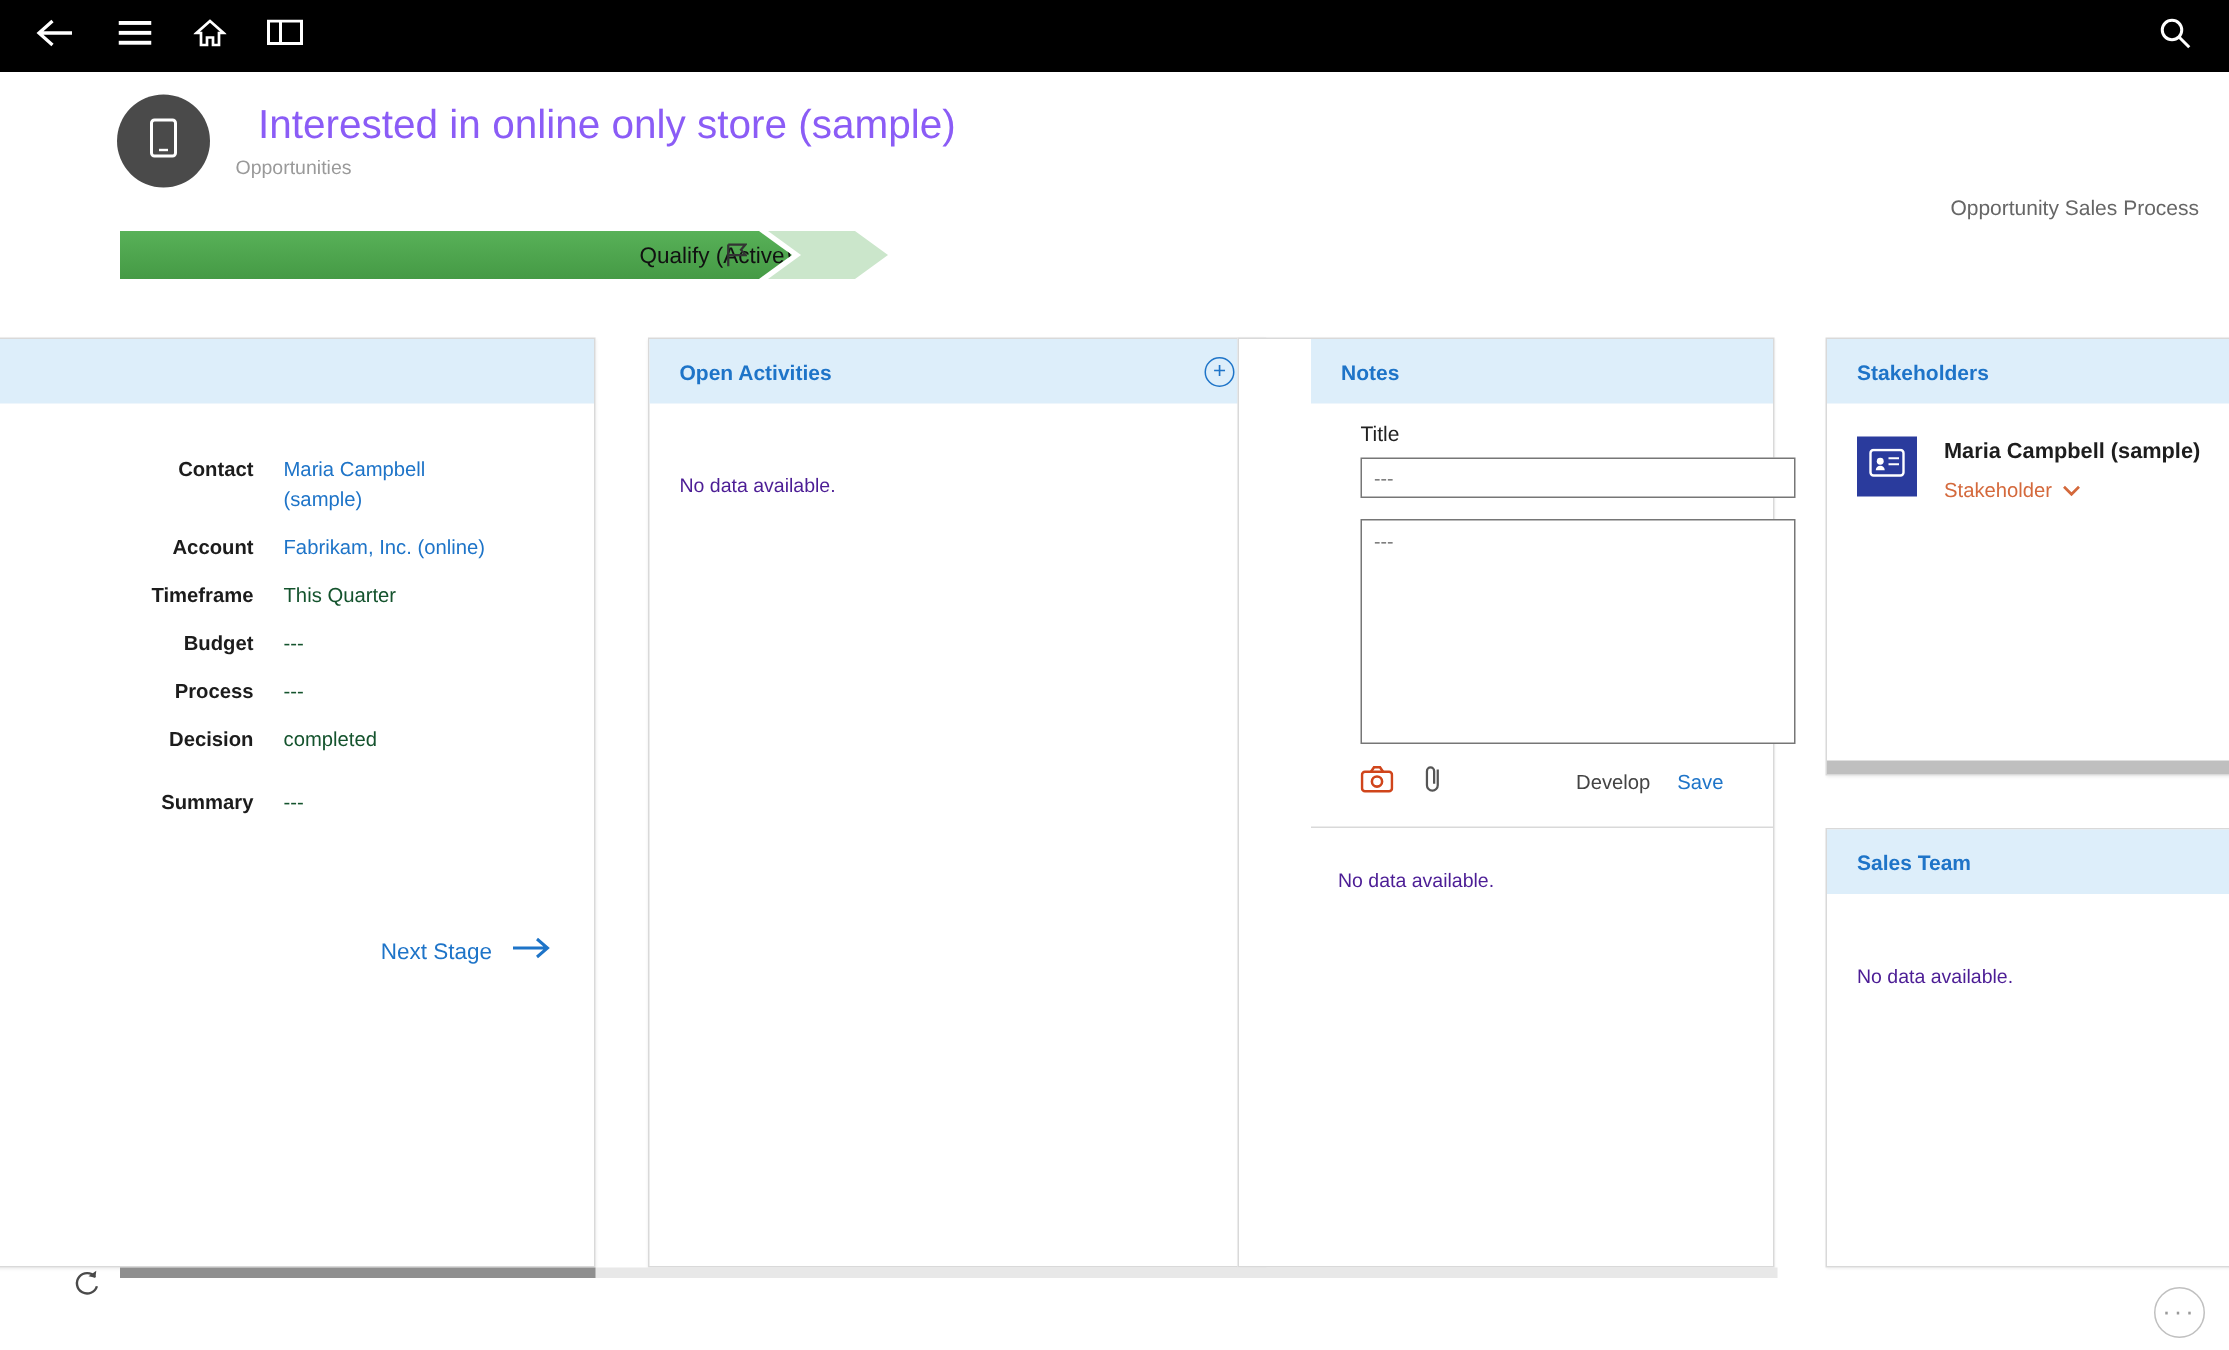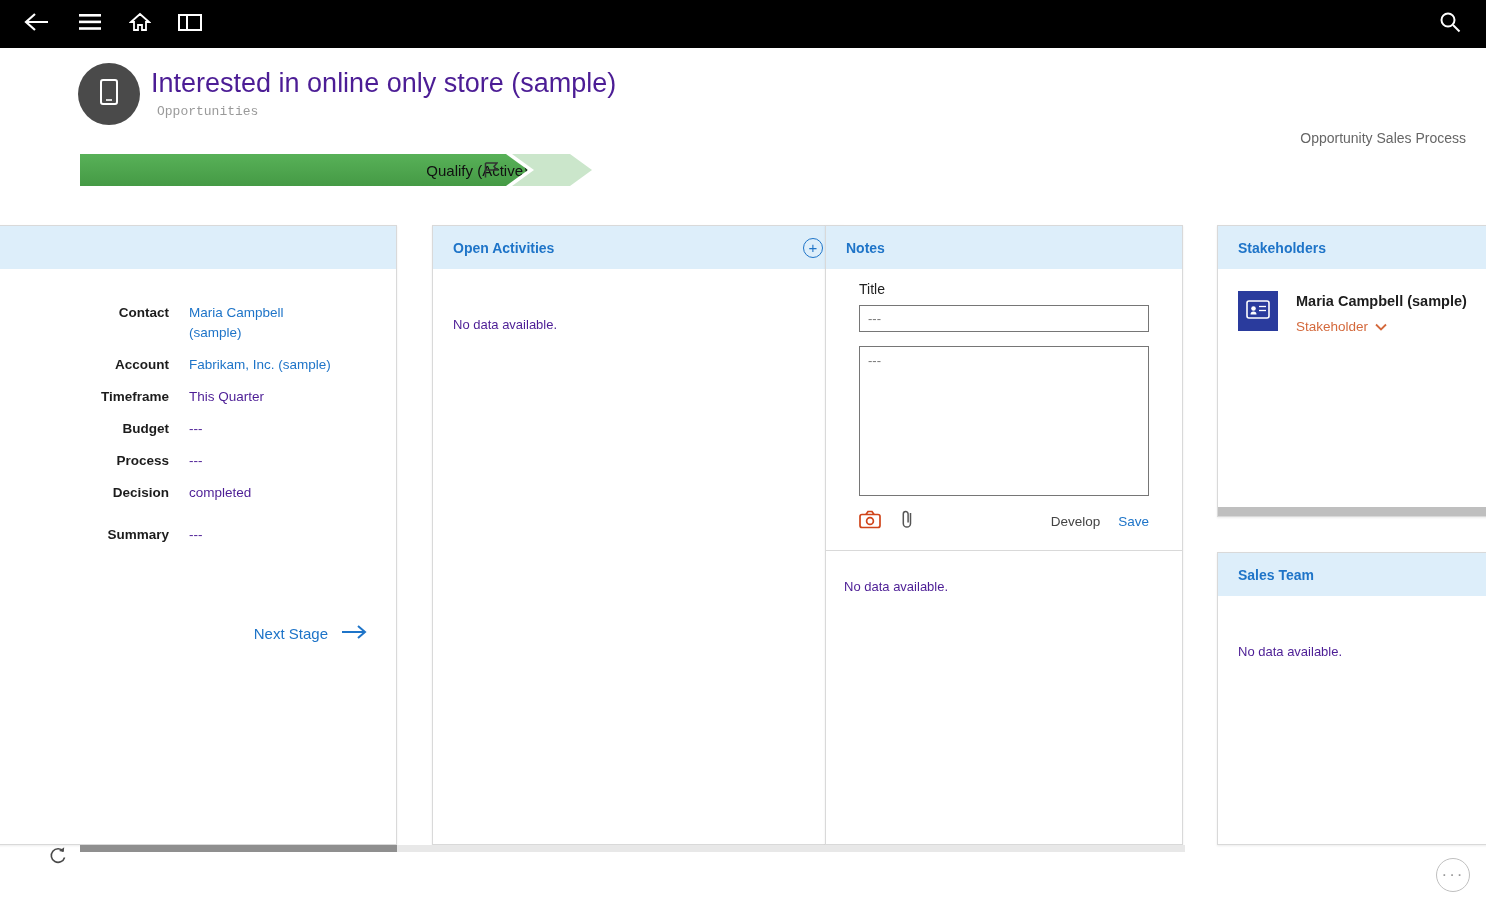--- a/index.html
+++ b/index.html
@@ -11,22 +11,22 @@
   .topbar { position:absolute; left:0; top:0; width:1486px; height:48px; background:#000;
             display:flex; align-items:center; padding:0 18px; }
   .topbar .icon-btn { display:flex; align-items:center; justify-content:center; width:36px; height:36px; cursor:pointer; }
   .topbar .grp { display:flex; align-items:center; gap:14px; }
   .topbar .back { margin-right:18px; }
   .topbar .spacer { flex:1; }
 
   
   .entity-circle { position:absolute; left:78px; top:63px; width:62px; height:62px; border-radius:50%;
                    background:#4a4a4a; display:flex; align-items:center; justify-content:center; }
-  .page-title { position:absolute; left:151px; top:68px; font-size:27px; color:#4c1d95; }
-  .page-subtitle { position:absolute; left:157px; top:104px; font-size:13px; color:#9a9a9a;font-family:Liberation Mono, monospace; }
+  .page-title { position:absolute; left:172px; top:68px; font-size:27px; color:#8b5cf6; }
+  .page-subtitle { position:absolute; left:157px; top:104px; font-size:13px; color:#9a9a9a; }
   .process-name { position:absolute; right:20px; top:130px; font-size:14px; color:#666; }
 
   
   .process-bar { position:absolute; left:80px; top:154px; height:32px; display:flex; }
   .stage { position:relative; height:32px; display:flex; align-items:center; font-size:15px; color:#111; }
   .stage.active { background:linear-gradient(180deg,#58b158,#459a45);
       clip-path:polygon(0 0, calc(100% - 22px) 0, 100% 50%, calc(100% - 22px) 100%, 0 100%);justify-content:flex-end; }
   .stage.inactive { background:#cbe6cb;
       clip-path:polygon(0 0, calc(100% - 22px) 0, 100% 50%, calc(100% - 22px) 100%, 0 100%, 22px 50%); }
   .s1 { width:448px; padding-left:27px; }
@@ -34,29 +34,29 @@
   .s3 { width:471px; margin-left:-16px; padding-left:56px; }
   .s4 { width:80px;  margin-left:-16px; }
   .stage .flag { position:absolute; right:30px; top:8px; }
 
   
   .card { position:absolute; background:#fff; border:1px solid #d9d9d9; box-shadow:0 1px 2px rgba(0,0,0,.08); }
   .card-header { height:43px; background:#ddeefa; display:flex; align-items:center; padding:0 20px;
                  font-size:14px; font-weight:700; color:#1e74c8; }
   .card-details { left:-62px; top:225px; width:459px; height:620px; }
   .card-activities { left:432px; top:225px; width:412px; height:620px; }
-  .card-notes { left:825px; top:225px; width:358px; height:620px; }
+  .card-notes { left:825px; top:225px; width:358px; height:620px;padding-left:48px; }
   .card-stakeholders { left:1217px; top:225px; width:300px; height:292px; }
   .card-salesteam { left:1217px; top:552px; width:300px; height:293px; }
 
   
   .details-body { padding-top:34px; }
   .field-row { display:flex; margin-bottom:12px; min-height:20px; }
   .f-label { flex:0 0 230px; text-align:right; font-size:13.5px; font-weight:700; color:#1c1c1c; line-height:20px; }
-  .f-value { margin-left:20px; font-size:13.5px; color:#4c1d95; line-height:20px; }
+  .f-value { margin-left:20px; font-size:13.5px; color:#14532d; line-height:20px; }
   .f-value.link { color:#1e74c8; cursor:pointer; }
   .v-narrow { max-width:125px; }
   .gap-before { margin-top:22px; }
   .next-stage { position:absolute; right:28px; top:398px; display:flex; align-items:center; gap:12px;
                 color:#1e74c8; font-size:15px; cursor:pointer; }
 
   
   .plus-circle { margin-left:auto; width:20px; height:20px; border:1.5px solid #1e74c8; border-radius:50%;
                  color:#1e74c8; font-size:15px; font-weight:400; line-height:17px; text-align:center; cursor:pointer; }
   .empty-text { font-size:13px; color:#4c1d95; }
@@ -171,21 +171,21 @@
 
   <div class="card card-details">
     <div class="card-header"></div>
     <div class="details-body">
       <div class="field-row">
         <span class="f-label">Contact</span>
         <span class="f-value link v-narrow">Maria Campbell (sample)</span>
       </div>
       <div class="field-row">
         <span class="f-label">Account</span>
-        <span class="f-value link">Fabrikam, Inc. (sample)</span>
+        <span class="f-value link">Fabrikam, Inc. (online)</span>
       </div>
       <div class="field-row">
         <span class="f-label">Timeframe</span>
         <span class="f-value">This Quarter</span>
       </div>
       <div class="field-row">
         <span class="f-label">Budget</span>
         <span class="f-value">---</span>
       </div>
       <div class="field-row">

